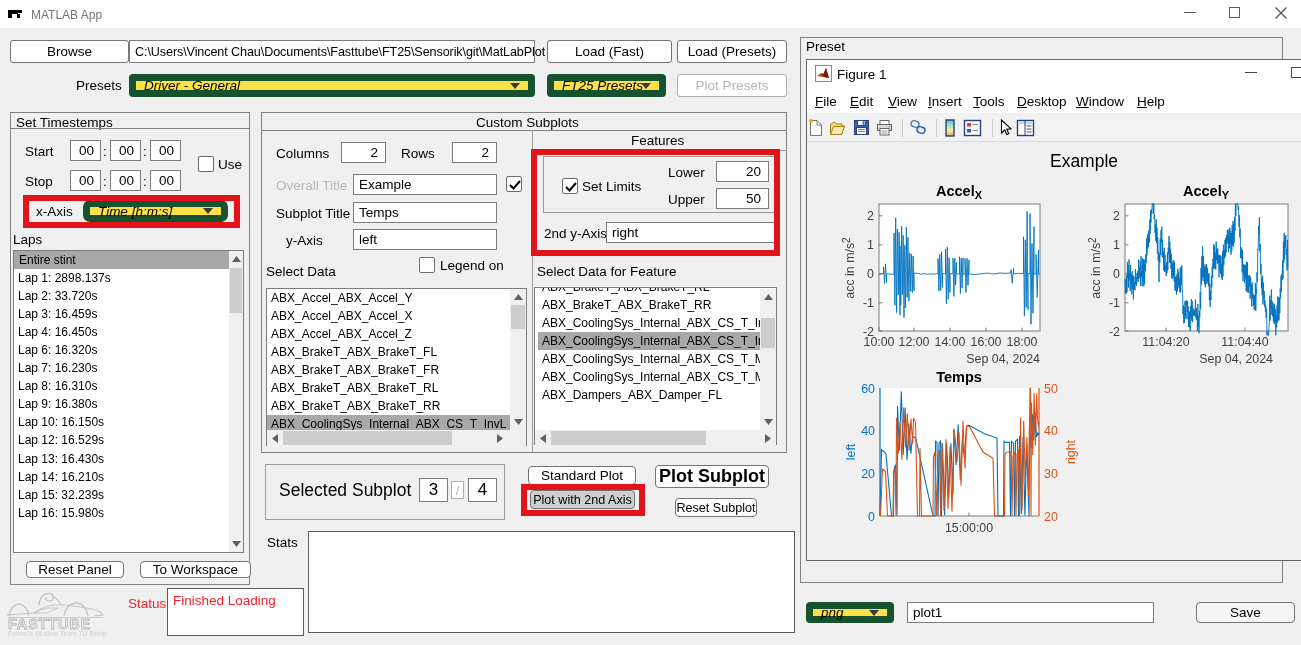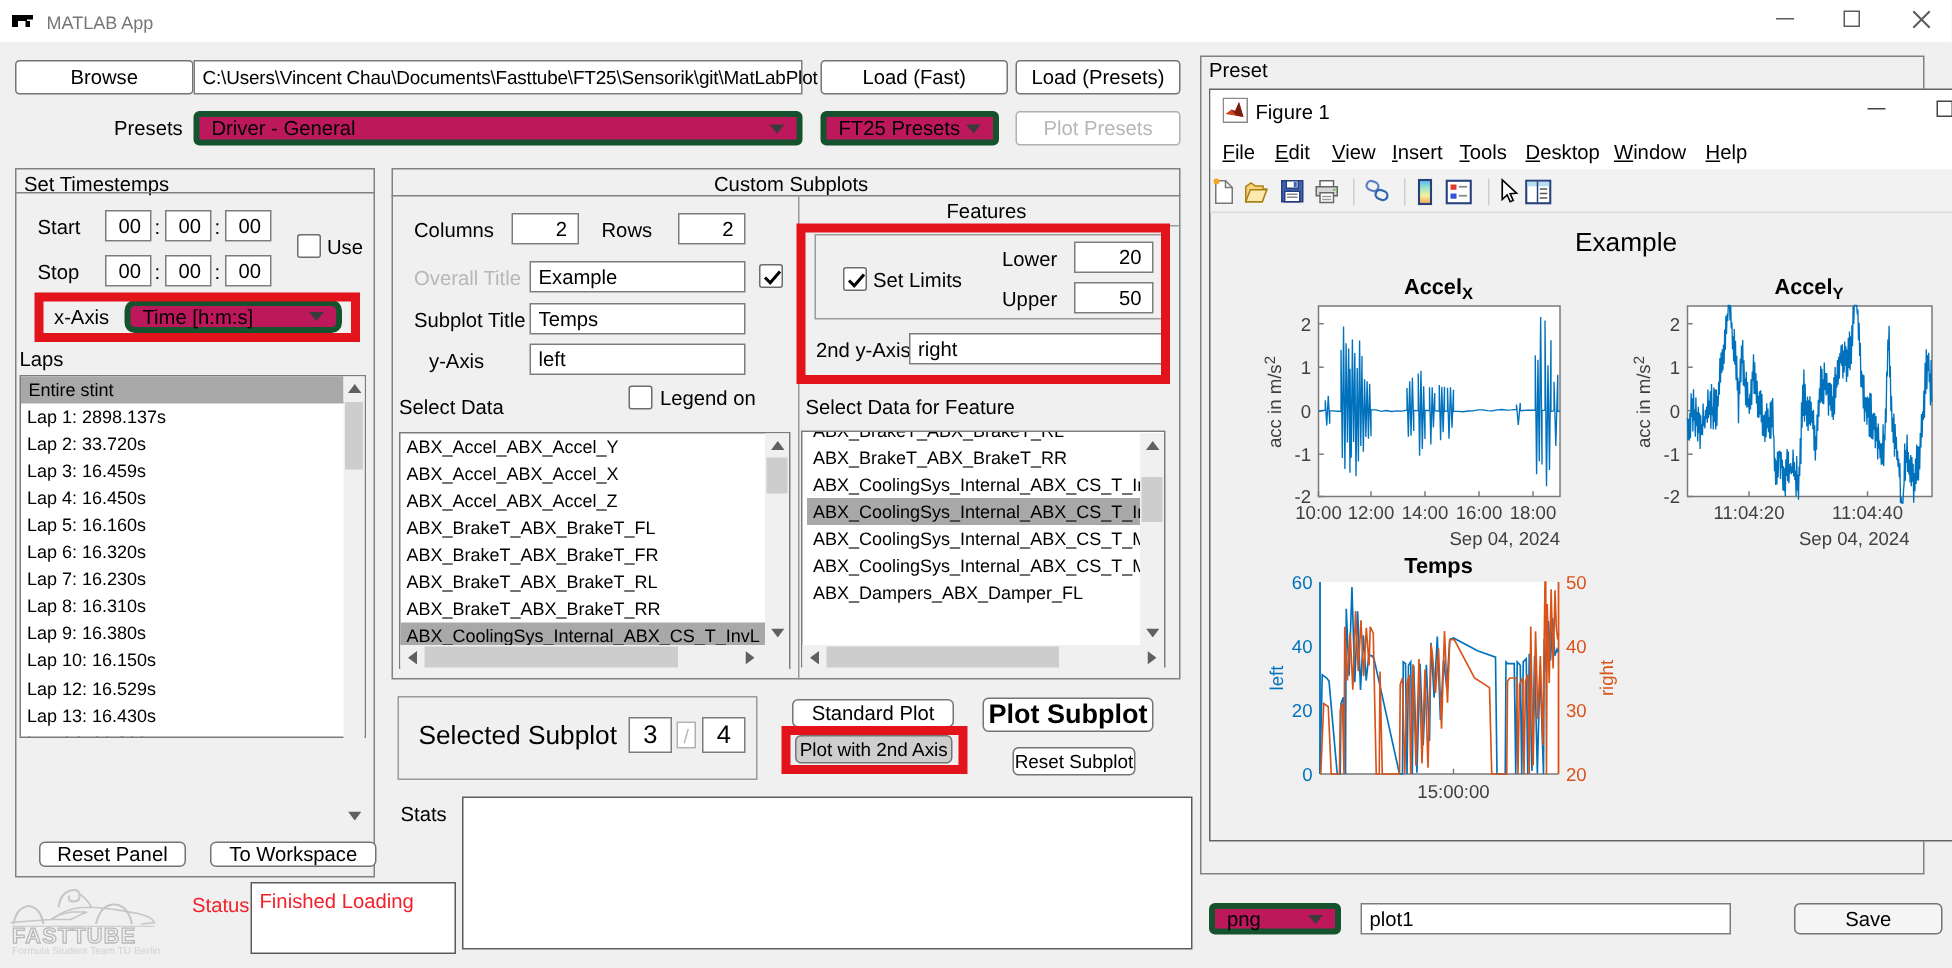--- a/index.html
+++ b/index.html
@@ -10,22 +10,22 @@
 .btn { position:absolute; background:#fff; border:1px solid #747474; border-radius:3px;
   font-size:13.5px; color:#000; display:flex; align-items:center; justify-content:center;
   white-space:nowrap; }
 .fld { position:absolute; background:#fff; border:1px solid #7c7c7c; font-size:13.5px;
   color:#000; display:flex; align-items:center; padding:0 5px; white-space:nowrap; }
 .panel { position:absolute; border:1px solid #828282; }
 .ptitle { position:absolute; font-size:13.5px; color:#000; white-space:nowrap; }
 .redbox { position:absolute; border:6px solid #e3131b; z-index:30; }
 .cb { position:absolute; width:16px; height:16px; background:#fff; border:1px solid #6d6d6d; border-radius:2px;}
 .cb svg { position:absolute; left:1px; top:1px; }
-.drop { position:absolute; background:#be185d; border:4px solid #14532d; border-radius:4px;
-  font-size:13.5px; display:flex; align-items:center; padding:0 8px; }
+.drop { position:absolute; background:#fde047; border:7px solid #14532d; border-radius:4px;
+  font-size:13.5px; display:flex; align-items:center; padding:0 8px;font-style:italic; }
 .arr { position:absolute; right:8px; top:50%; margin-top:-3px; width:0; height:0;
   border-left:5px solid transparent; border-right:5px solid transparent; border-top:6px solid #3b3b3b; }
 .list { position:absolute; background:#fff; border:1px solid #7c7c7c; overflow:hidden; }
 .li { height:18.05px; line-height:18.05px; font-size:12px; padding-left:4px; white-space:nowrap; }
 .li.sel { background:#a8a8a8; }
 .sb { position:absolute; background:#f0f0f0; }
 .sbb { position:absolute; background:#f0f0f0; display:flex;
   align-items:center; justify-content:center; }
 .sbb svg{display:block;}
 .thumb { position:absolute; background:#cdcdcd; }
@@ -75,27 +75,26 @@
 <div class="fld" style="left:110px;top:170px;width:31px;height:21px;justify-content:flex-end;padding-right:6px;">00</div>
 <div class="lbl" style="left:143px;top:175px;">:</div>
 <div class="fld" style="left:150px;top:170px;width:31px;height:21px;justify-content:flex-end;padding-right:6px;">00</div>
 
 <div class="redbox" style="left:23px;top:195px;width:217px;height:33px;"></div>
 <div class="lbl" style="left:36px;top:205px;">x-Axis</div>
 <div class="drop" style="left:83px;top:200px;width:145px;height:22px;border-radius:7px;">Time [h:m:s]<span class="arr"></span></div>
 
 <div class="lbl" style="left:13px;top:233px;">Laps</div>
 
-<div class="list" style="left:13px;top:250px;width:231px;height:242px;">
+<div class="list" style="left:13px;top:250px;width:231px;height:303px;">
   <div class="li sel" style="padding-left:5px;">Entire stint</div>
   <div class="li">Lap 1: 2898.137s</div>
   <div class="li">Lap 2: 33.720s</div>
   <div class="li">Lap 3: 16.459s</div>
   <div class="li">Lap 4: 16.450s</div>
-  <div class="li">Lap 5: 16.160s</div>
   <div class="li">Lap 6: 16.320s</div>
   <div class="li">Lap 7: 16.230s</div>
   <div class="li">Lap 8: 16.310s</div>
   <div class="li">Lap 9: 16.380s</div>
   <div class="li">Lap 10: 16.150s</div>
   <div class="li">Lap 12: 16.529s</div>
   <div class="li">Lap 13: 16.430s</div>
   <div class="li">Lap 14: 16.210s</div>
   <div class="li">Lap 15: 32.239s</div>
   <div class="li">Lap 16: 15.980s</div>

